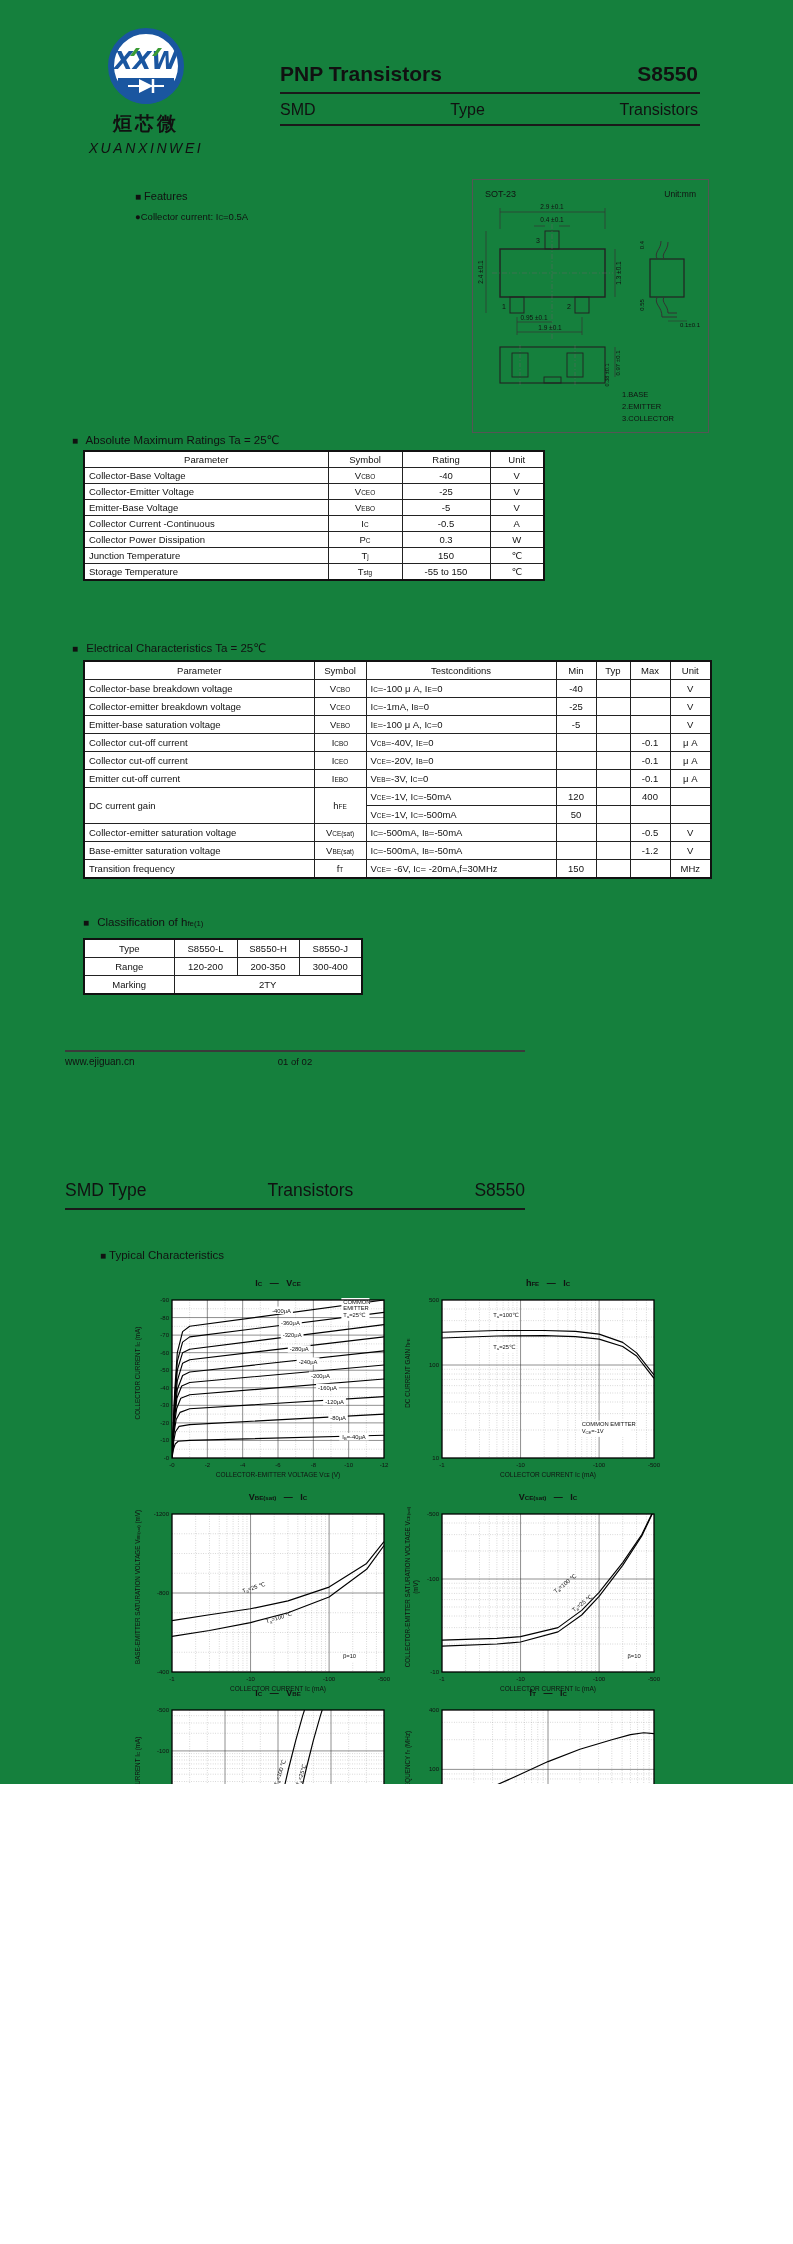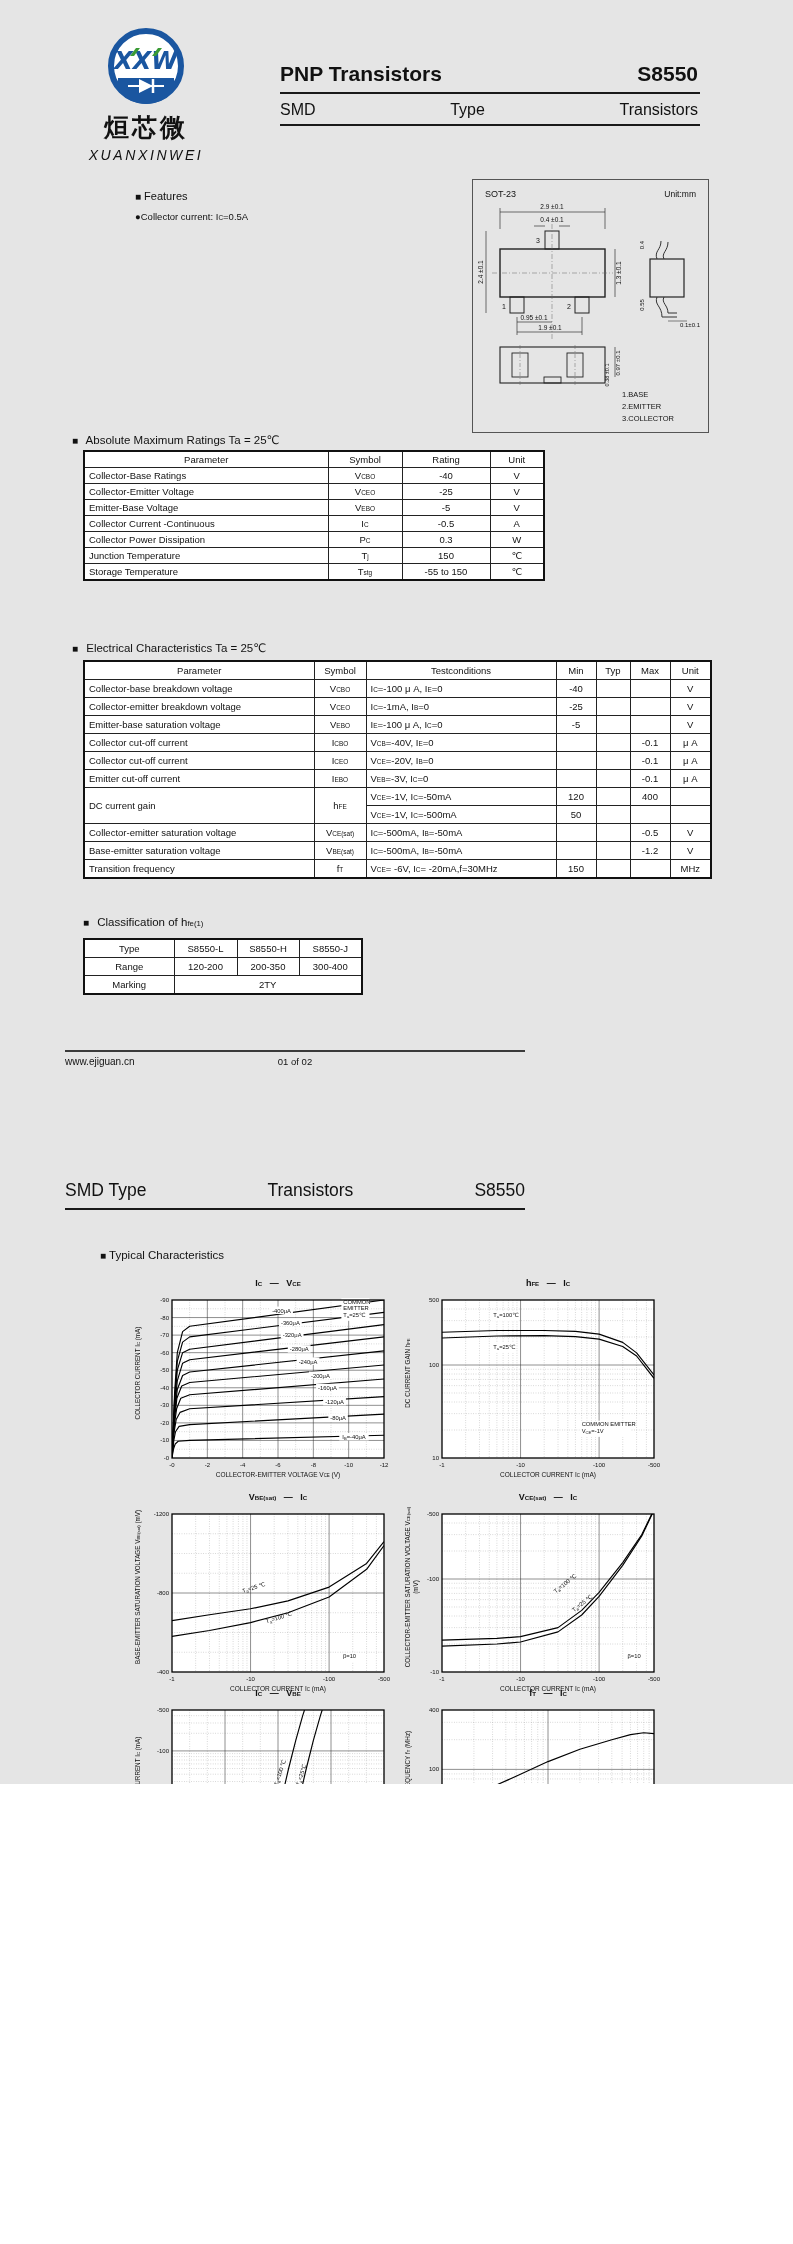--- a/index.html
+++ b/index.html
@@ -1,21 +1,21 @@
 <!DOCTYPE html>
 <html><head>
 <meta charset="utf-8">
 <style>
   html,body{margin:0;padding:0;background:#fff;}
-  .sheet{position:relative;width:793px;height:1784px;background:#e5e5e5;
+  .sheet{position:relative;width:793px;height:1784px;background:#15803d;
          font-family:"Liberation Sans","DejaVu Sans",sans-serif;color:#111;overflow:hidden;}
   sub{font-size:68%;vertical-align:-20%;line-height:0;}
   
   .logo{position:absolute;left:88px;top:26px;width:116px;text-align:center;}
-  .logo .cn{font-size:25px;font-weight:bold;letter-spacing:3px;margin-top:1px;}
+  .logo .cn{font-size:19px;font-weight:bold;letter-spacing:3px;margin-top:1px;}
   .logo .py{font-size:14px;letter-spacing:2.6px;margin-top:3px;font-style:italic;}
   
   .hdr{position:absolute;left:245px;top:62px;width:420px;margin-left:35px;}
   .hdr .r1{display:flex;justify-content:space-between;align-items:flex-end;
            font-size:21px;font-weight:bold;padding:0 2px 6px 0;border-bottom:2px solid #1a1a1a;}
   .hdr .r2{display:flex;justify-content:space-between;font-size:16px;
            padding:7px 2px 5px 0;border-bottom:2px solid #1a1a1a;}
   
   .features{position:absolute;left:135px;top:190px;font-size:11px;}
   .features .fh .mk{font-size:10px;}
@@ -167,21 +167,21 @@
         <col style="width:54px">
       </colgroup>
     <tbody>
         <tr>
       <td class="c">Parameter</td>
       <td class="c">Symbol</td>
       <td class="c">Rating</td>
       <td class="c">Unit</td>
     </tr>
     <tr>
-          <td>Collector-Base Ratings</td>
+          <td>Collector-Base Voltage</td>
           <td class="c">V<sub>CBO</sub></td>
           <td class="c">-40</td>
           <td class="c">V</td>
         </tr>
     <tr>
           <td>Collector-Emitter Voltage</td>
           <td class="c">V<sub>CEO</sub></td>
           <td class="c">-25</td>
           <td class="c">V</td>
         </tr>

